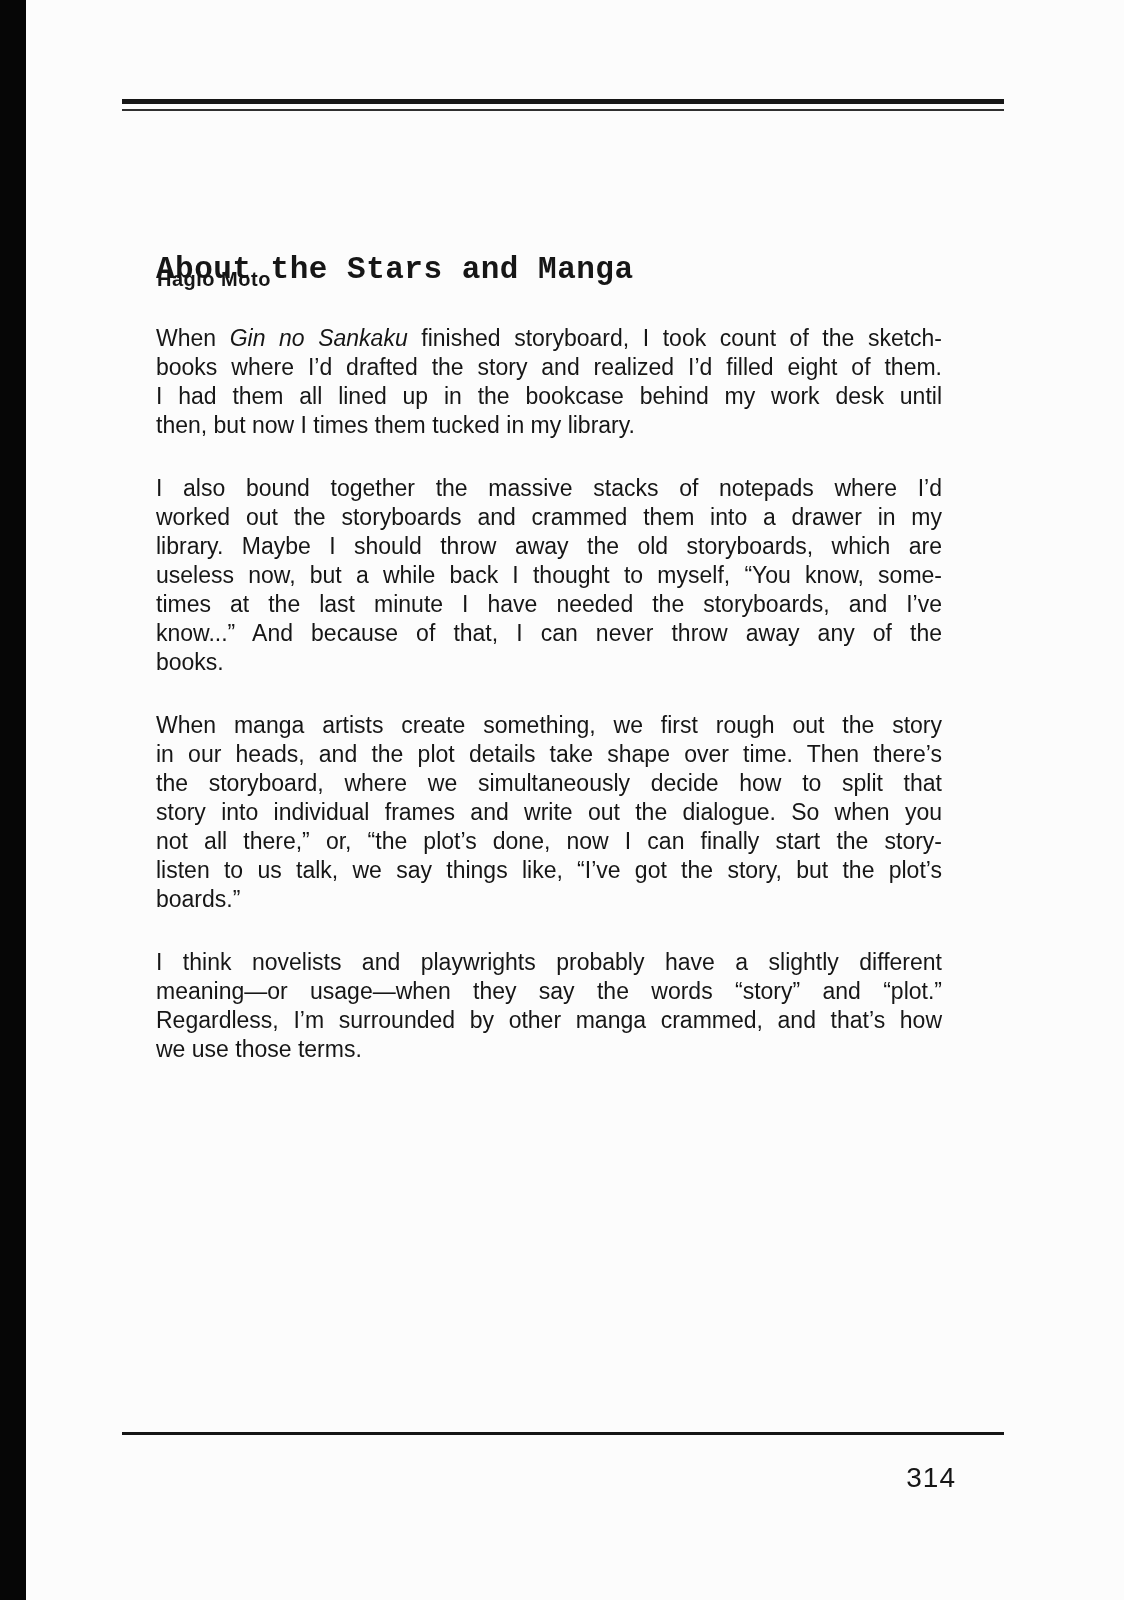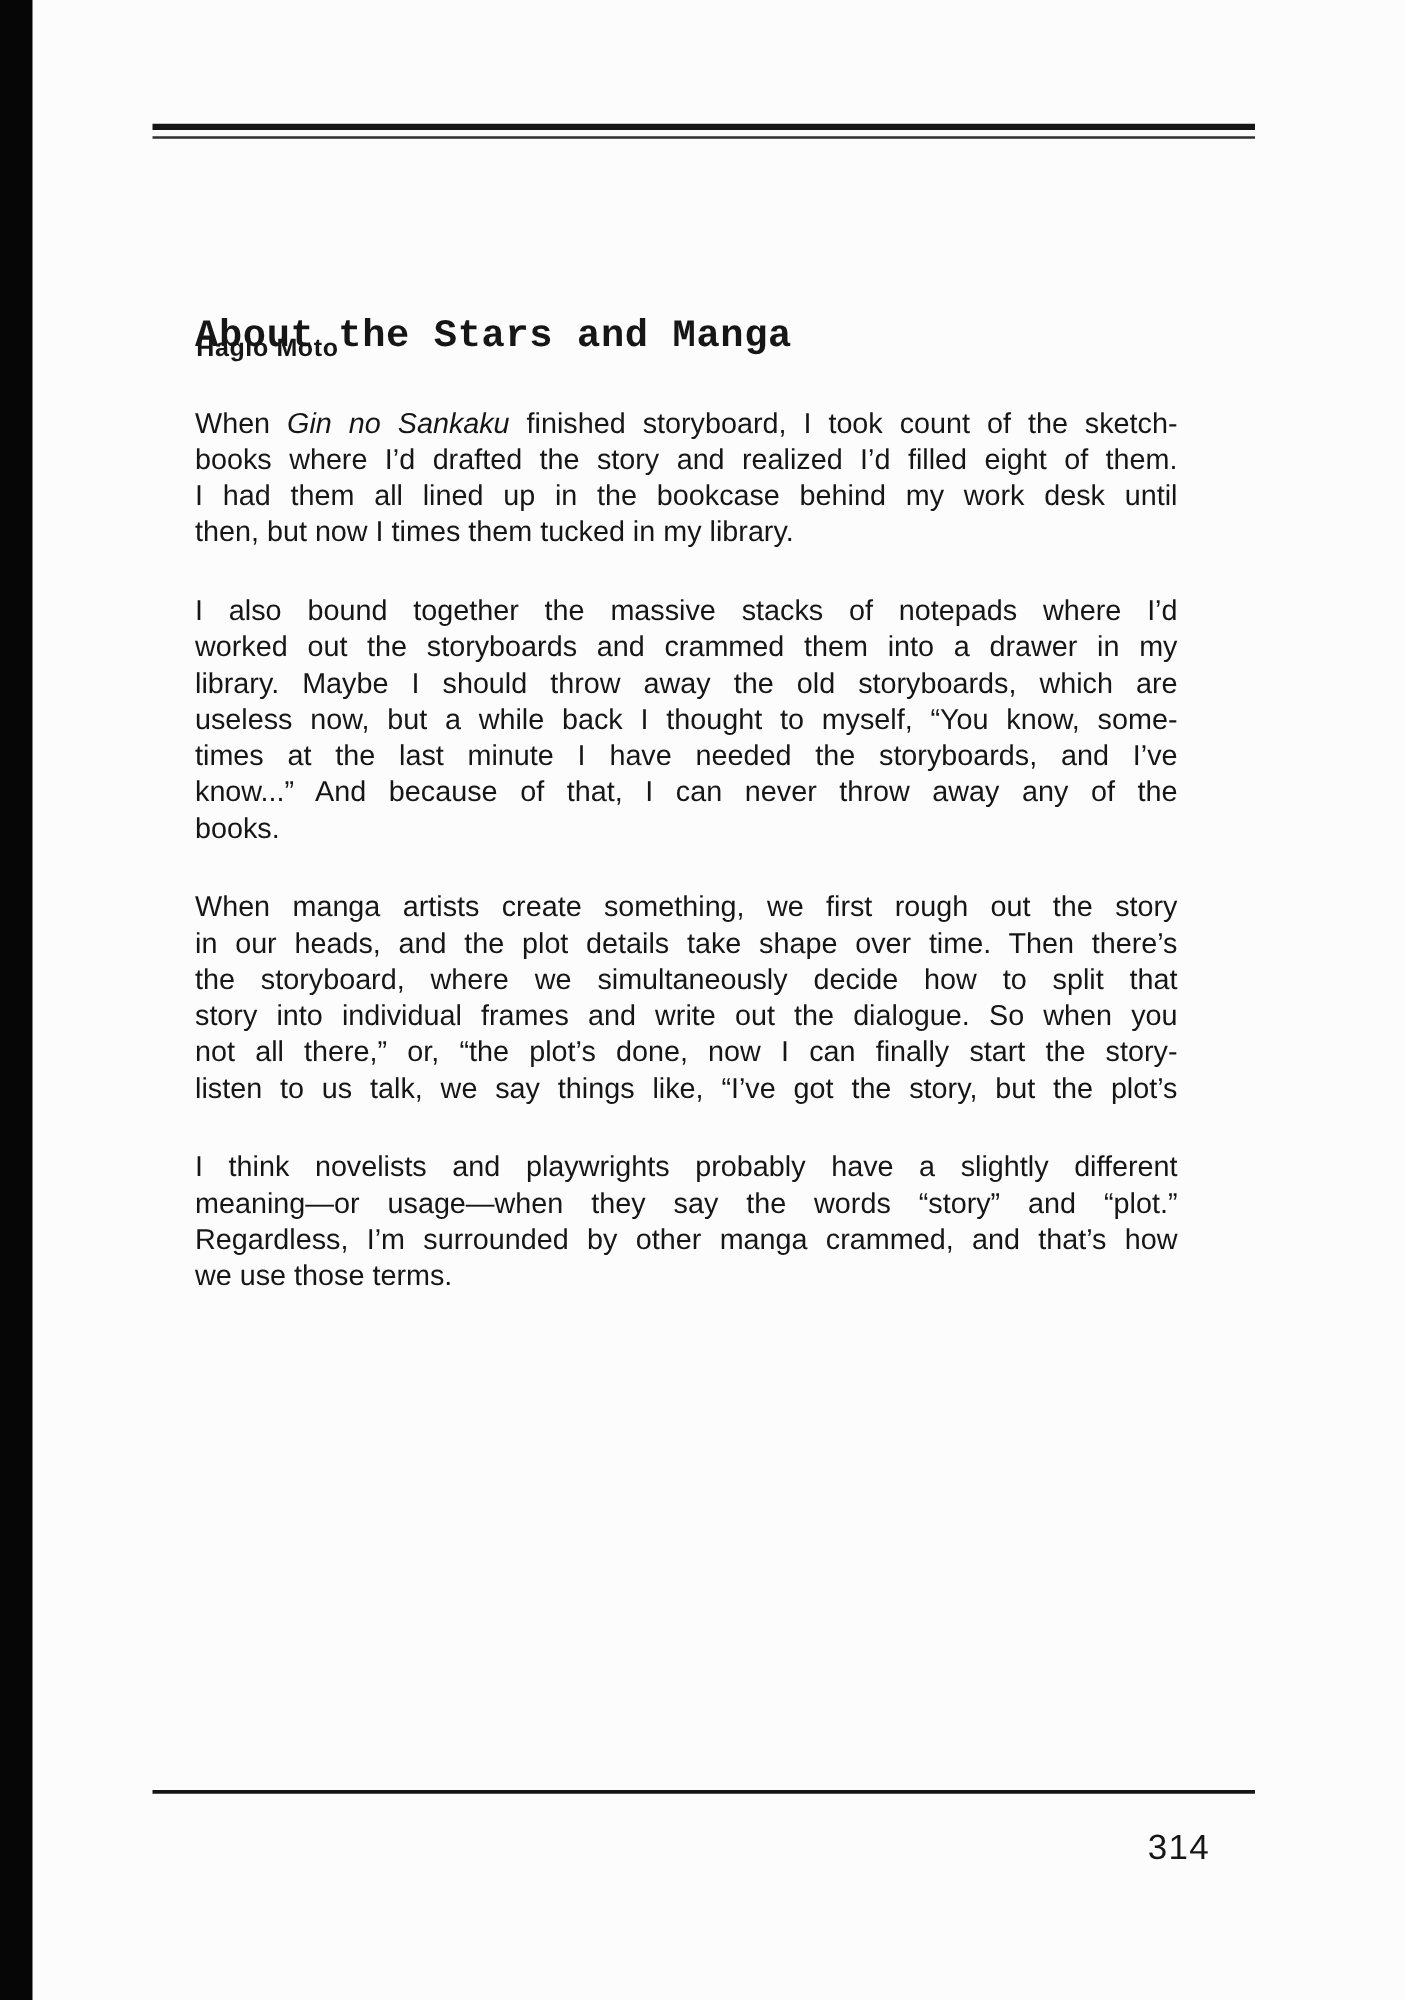--- a/index.html
+++ b/index.html
@@ -38,21 +38,21 @@
   }
   .paragraph { margin: 0 0 34px 0; }
   .line {
     text-align: justify;
     text-align-last: justify;
     text-justify: inter-word;
   }
   .line.last { text-align-last: auto; }
   .italic { font-style: italic; }
   .page-number {
-    position: absolute; right: 156px; top: 1462px;
+    position: absolute; right: 168px; top: 1462px;
     font-size: 28px; letter-spacing: 1px; margin-left: 28px;
   }
 </style>
 </head>
 <body>
 
 <div class="scan-edge"></div>
 
 <div class="rule rule-top-thick"></div>
 <div class="rule rule-top-thin"></div>
@@ -79,20 +79,21 @@
     <div class="line last">books.</div>
   </div>
 
   <div class="paragraph">
     <div class="line">When manga artists create something, we first rough out the story</div>
     <div class="line">in our heads, and the plot details take shape over time. Then there’s</div>
     <div class="line">the storyboard, where we simultaneously decide how to split that</div>
     <div class="line">story into individual frames and write out the dialogue. So when you</div>
     <div class="line">not all there,” or, “the plot’s done, now I can finally start the story-</div>
     <div class="line">listen to us talk, we say things like, “I’ve got the story, but the plot’s</div>
+    <div class="line last">boards.”</div>
   </div>
 
   <div class="paragraph">
     <div class="line">I think novelists and playwrights probably have a slightly different</div>
     <div class="line">meaning—or usage—when they say the words “story” and “plot.”</div>
     <div class="line">Regardless, I’m surrounded by other manga crammed, and that’s how</div>
     <div class="line last">we use those terms.</div>
   </div>
 
 </div>

